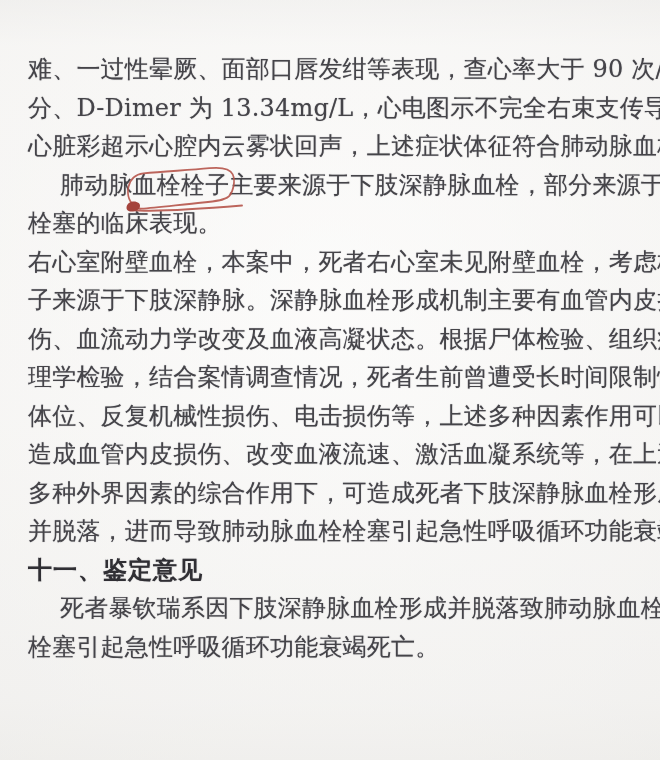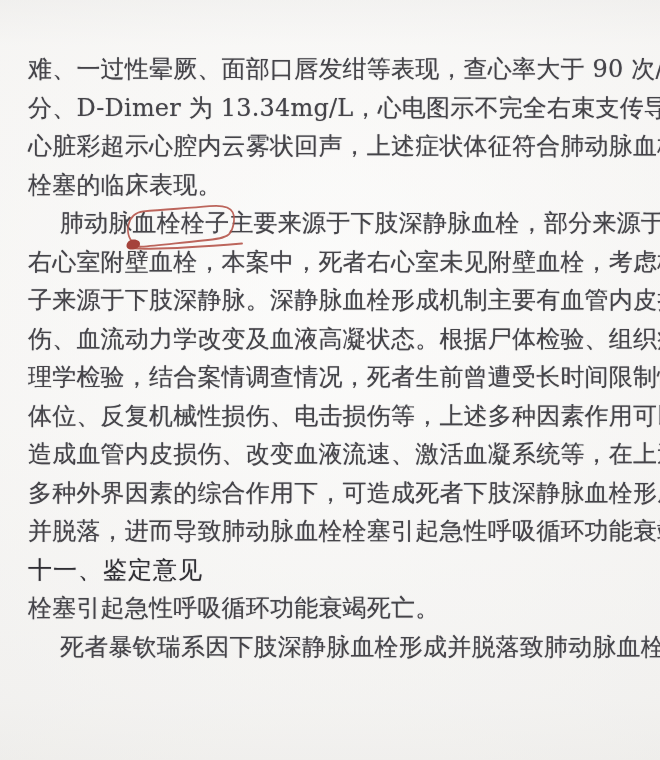--- a/index.html
+++ b/index.html
@@ -24,21 +24,21 @@
     height: 38.5px;
     line-height: 38.5px;
     font-size: 24px;
     letter-spacing: 0.2px;
     white-space: nowrap;
     text-shadow: 0 0 1px rgba(70,70,78,0.55);
   }
   .indent { padding-left: 32px; }
   .heading {
     font-family: "Liberation Sans", "DejaVu Sans", sans-serif;
-    font-weight: 400;
+    font-weight: 700;
     color: #302f34;
     letter-spacing: 1px;
   }
   .circled { position: relative; display: inline-block; }
   .circle-overlay {
     position: absolute;
     left: -11px;
     top: -3px;
     width: calc(100% + 26px);
     height: 54px;
@@ -49,36 +49,36 @@
 </style>
 </head>
 <body>
 
 <div class="page">
   <div class="text-area">
 
     <div class="line">难、一过性晕厥、面部口唇发绀等表现，查心率大于 90 次/</div>
     <div class="line">分、D-Dimer 为 13.34mg/L，心电图示不完全右束支传导阻滞，</div>
     <div class="line">心脏彩超示心腔内云雾状回声，上述症状体征符合肺动脉血栓</div>
-    <div class="line">栓塞的临床表现。</div>
-
     <div class="line indent"><span>肺动脉</span><span class="circled"><svg class="circle-overlay" viewBox="0 0 132 52" preserveAspectRatio="none" xmlns="http://www.w3.org/2000/svg">
             <path fill="none" stroke-width="1.8" stroke-linecap="round" d="M 15 41 C 8 39, 5 31, 7 23 C 9 15, 14 11, 23 10 C 46 8, 70 7, 94 5 C 106 4, 116 5, 119 11 C 122 17, 120 27, 115 32 C 110 36, 100 37, 87 38 C 64 40, 36 43, 21 44 C 17 44.5, 16 43, 15 41 Z" stroke="#b6564c"></path>
             <path fill="none" stroke-width="2" stroke-linecap="round" d="M 9 45 C 30 47.5, 75 45, 129 41" stroke="#b6564c"></path>
             <path stroke="none" d="M 5 42 C 6 37, 14 35.5, 18 38.5 C 21 41, 19 45.5, 13 46.5 C 8 47.5, 4 46, 5 42 Z" fill="#9c3028"></path>
           </svg><span>血栓栓子</span></span><span>主要来源于下肢深静脉血栓，部分来源于</span></div>
+
+    <div class="line">栓塞的临床表现。</div>
 
     <div class="line">右心室附壁血栓，本案中，死者右心室未见附壁血栓，考虑栓</div>
     <div class="line">子来源于下肢深静脉。深静脉血栓形成机制主要有血管内皮损</div>
     <div class="line">伤、血流动力学改变及血液高凝状态。根据尸体检验、组织病</div>
     <div class="line">理学检验，结合案情调查情况，死者生前曾遭受长时间限制性</div>
     <div class="line">体位、反复机械性损伤、电击损伤等，上述多种因素作用可以</div>
     <div class="line">造成血管内皮损伤、改变血液流速、激活血凝系统等，在上述</div>
     <div class="line">多种外界因素的综合作用下，可造成死者下肢深静脉血栓形成</div>
     <div class="line">并脱落，进而导致肺动脉血栓栓塞引起急性呼吸循环功能衰竭</div>
 
     <div class="line heading">十一、鉴定意见</div>
 
+    <div class="line indent">死者暴钦瑞系因下肢深静脉血栓形成并脱落致肺动脉血栓</div>
     <div class="line">栓塞引起急性呼吸循环功能衰竭死亡。</div>
-    <div class="line indent">死者暴钦瑞系因下肢深静脉血栓形成并脱落致肺动脉血栓</div>
 
   </div>
 </div>
 
 </body></html>

